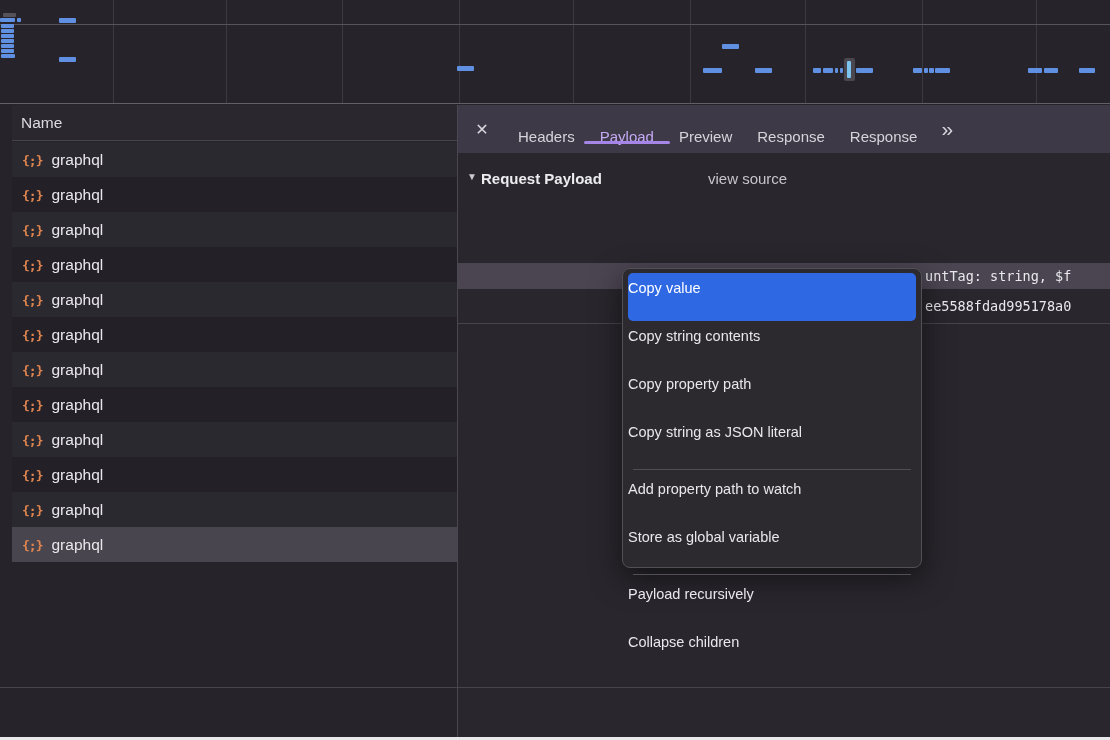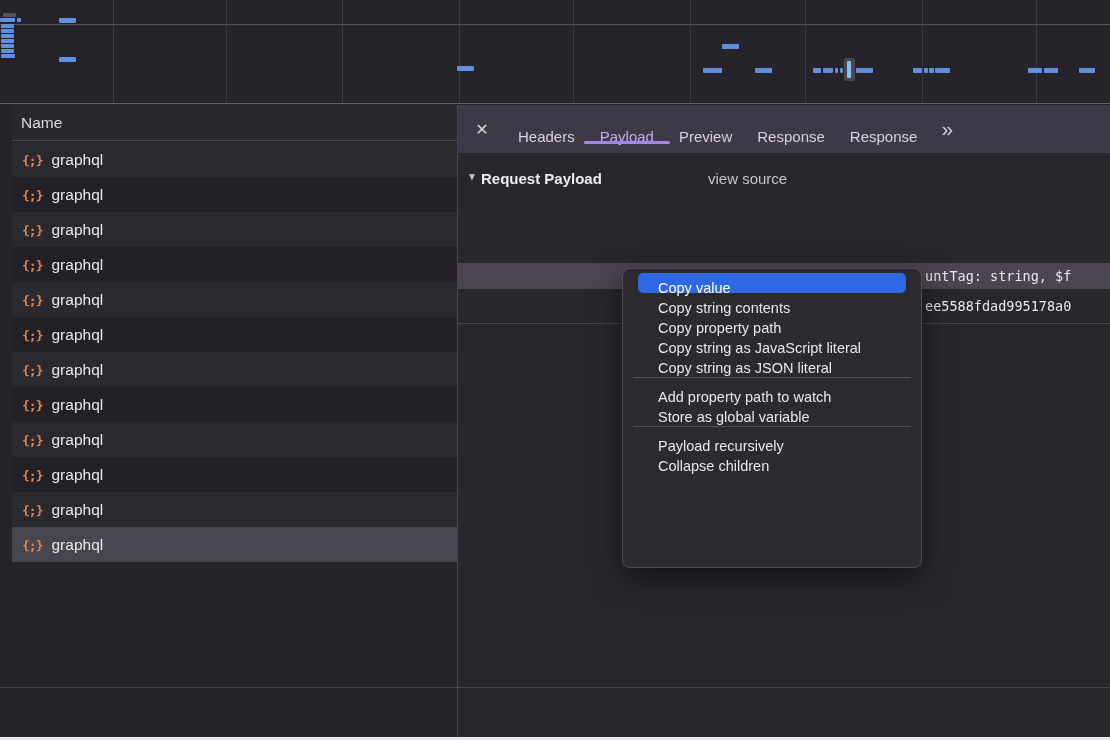--- a/index.html
+++ b/index.html
@@ -61,21 +61,21 @@
   .tree-row { position:absolute; left:0; right:0; height:26px; line-height:26px;
     font-size:13.5px; color:#d2cfd6; white-space:pre; overflow:hidden; }
   .tree-row.hl { background:#4b4552; color:#eeedf1; }
   .after-menu { position:absolute; left:467px; top:0; color:#e9e8ec; }
   .section-rule { position:absolute; left:0; top:218px; right:0; height:1px; background:#47444b; }
 
   
   .context-menu { position:absolute; left:622px; top:268px; width:300px; height:300px;
     background:#2c2a2f; border:1px solid #525056; border-radius:8px;
     box-shadow:0 10px 30px rgba(0,0,0,0.55); padding:4px 0; z-index:10; }
-  .menu-item { height:20px; line-height:30px; padding-left:20px; margin:0 15px;
+  .menu-item { height:48px; line-height:30px; margin:0 5px;
     font-size:14.5px; color:#e9e7ec; border-radius:5px; cursor:pointer; white-space:nowrap; }
   .menu-item.highlighted { background:#2f68e3; color:#ffffff; }
   .menu-sep { height:1px; background:#514f55; margin:4px 10px; }
 </style>
 </head>
 <body>
 
 <div class="overview">
     <div class="gridline" style="left: 113px;"></div>
     <div class="gridline" style="left: 226px;"></div>
@@ -215,21 +215,20 @@
   <div class="section-rule"></div>
 </div>
 
 <div class="bottom-divider"></div>
 <div class="window-bottom-strip"></div>
 
 <div class="context-menu" id="context-menu">
     <div class="menu-item highlighted">Copy value</div>
     <div class="menu-item">Copy string contents</div>
     <div class="menu-item">Copy property path</div>
-    <div class="menu-item">Copy string as JavaScript literal</div>
     <div class="menu-item">Copy string as JSON literal</div>
     <div class="menu-sep"></div>
     <div class="menu-item">Add property path to watch</div>
     <div class="menu-item">Store as global variable</div>
     <div class="menu-sep"></div>
     <div class="menu-item">Payload recursively</div>
     <div class="menu-item">Collapse children</div>
   </div>
 
 </body></html>

